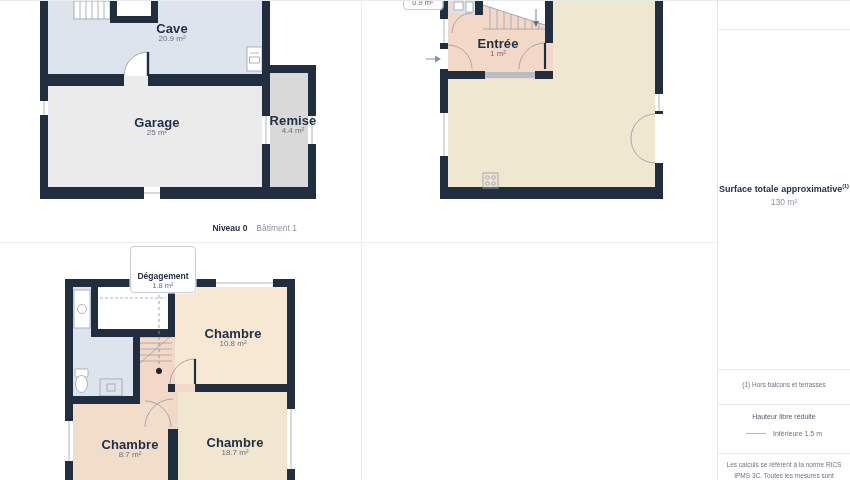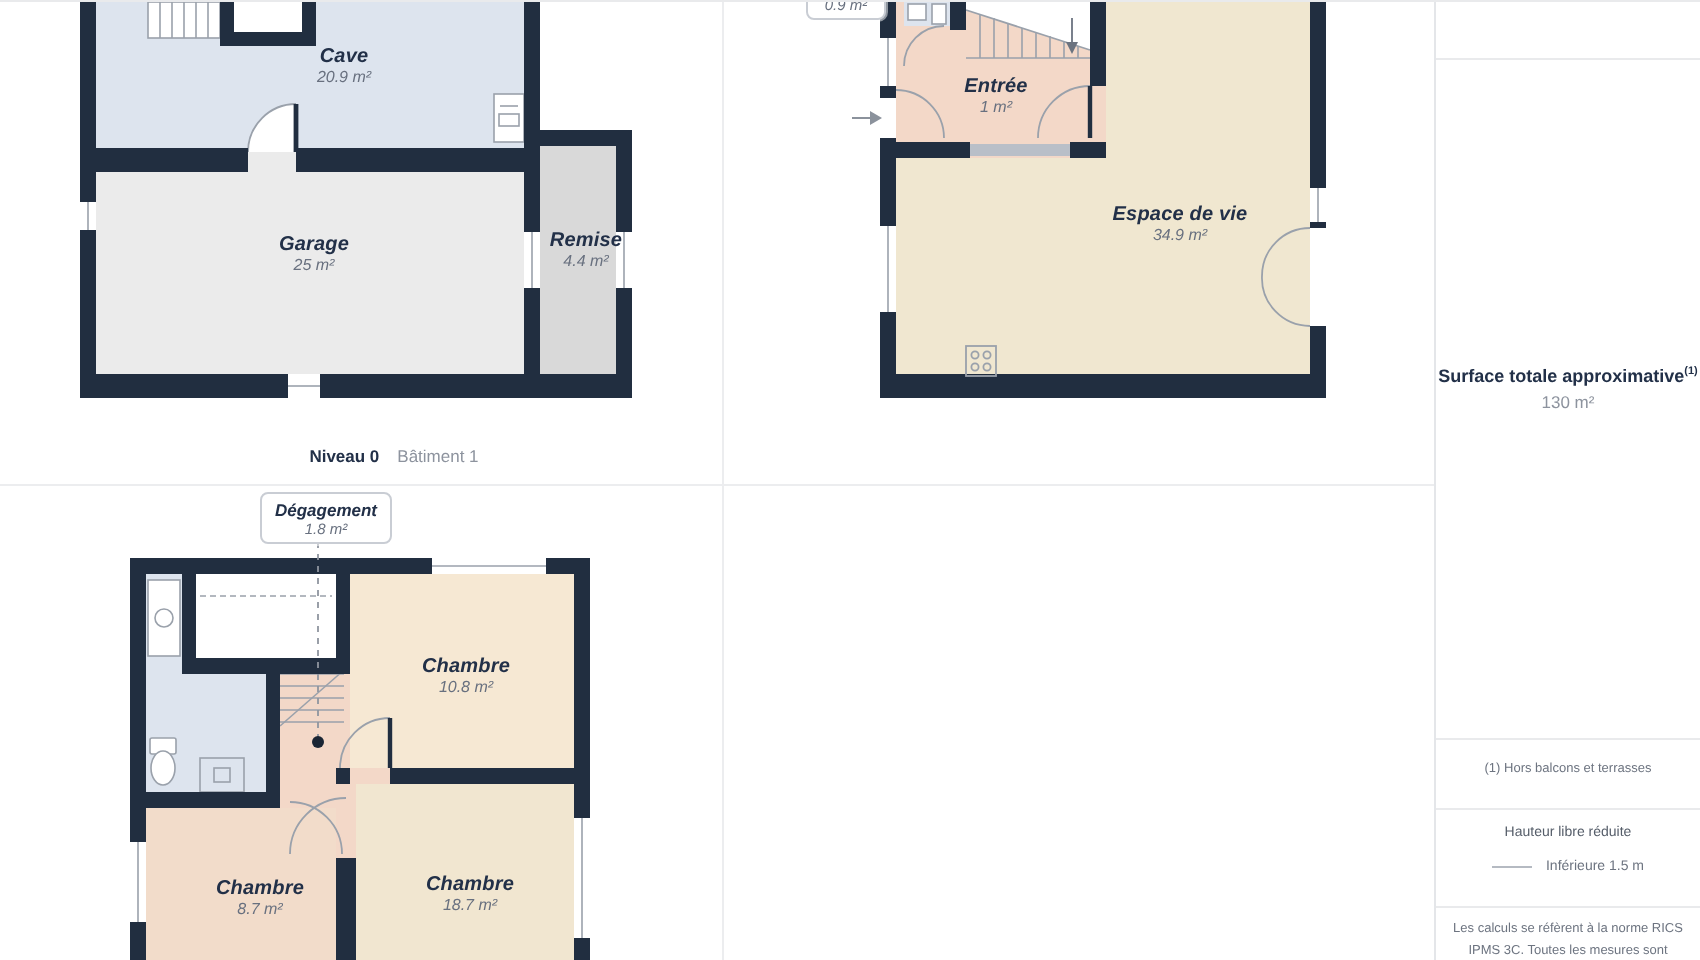--- a/index.html
+++ b/index.html
@@ -4,33 +4,33 @@
 <style>
   html,body{margin:0;padding:0;}
   body{
     width:850px;height:480px;overflow:hidden;background:#ffffff;
     font-family:"Liberation Sans", sans-serif;position:relative;
     -webkit-font-smoothing:antialiased;
   }
   .stage{position:absolute;inset:0;overflow:hidden;border-top:1px solid #e9eaec;}
   .divider-v{position:absolute;width:1px;background:#ecedef;}
   .divider-h{position:absolute;height:1px;background:#ecedef;}
-  .plan{position:absolute;font-style:italic;}
+  .plan{position:absolute;}
   .plan svg{position:absolute;left:0;top:0;overflow:visible;}
   .room-label{position:absolute;width:120px;margin-left:-60px;text-align:center;pointer-events:none;}
-  .room-name{display:block;font-size:10px;font-weight:700;color:#223048;line-height:11px;letter-spacing:.1px;}
+  .room-name{display:block;font-size:13px;font-weight:700;color:#223048;line-height:11px;letter-spacing:.1px;}
   .room-area{display:block;font-size:8px;color:#68707f;line-height:10px;}
-  .level-label{position:absolute;width:200px;text-align:center;font-size:8.5px;line-height:10px;}
+  .level-label{position:absolute;width:200px;text-align:right;font-size:8.5px;line-height:10px;}
   .level-name{font-weight:700;color:#223048;margin-right:9px;}
   .level-building{color:#8d939e;}
   .callout{
     position:absolute;background:#fff;border:1px solid #c9cdd4;border-radius:4px;
     text-align:center;padding:3px 4px 2px 4px;box-shadow:0 0 0 1px rgba(255,255,255,.5);
   }
-  .callout .c-name{display:block;font-size:8.5px;font-weight:700;color:#223048;line-height:10px;}
+  .callout .c-name{display:block;font-size:8.5px;font-weight:700;color:#223048;line-height:10px;margin-top:21px;}
   .callout .c-area{display:block;font-size:7.5px;color:#68707f;line-height:9px;}
   .sidebar{position:absolute;left:718px;top:0;width:132px;height:480px;background:#fff;}
   .sidebar-border{position:absolute;left:717px;top:0;width:1px;height:480px;background:#e4e6e9;}
   .sb-divider{position:absolute;left:0;width:132px;height:1px;background:#e9eaec;}
   .sb-total{position:absolute;left:0;top:180px;width:132px;text-align:center;}
   .sb-total-title{font-size:9px;font-weight:700;color:#223048;line-height:11px;}
   .sb-total-title sup{font-size:5.5px;}
   .sb-total-value{font-size:8.5px;color:#8d939e;line-height:11px;margin-top:2px;}
   .sb-footnote{position:absolute;left:0;top:380px;width:132px;text-align:center;font-size:6.5px;color:#6d7480;}
   .sb-legend{position:absolute;left:0;top:411px;width:132px;text-align:center;}
@@ -193,24 +193,20 @@
           <circle cx="93.5" cy="182.5" r="1.8"></circle>
       </g>
     </svg>
     <div class="callout" style="left:3px;top:-7px;width:30px;">
       <span class="c-area">0.9 m²</span>
     </div>
     <div class="room-label" style="left:98px;top:37px;">
       <span class="room-name">Entrée</span>
       <span class="room-area">1 m²</span>
     </div>
-    <div class="room-label" style="left:190px;top:101px;">
-      <span class="room-name">Espace de vie</span>
-      <span class="room-area">34.9 m²</span>
-    </div>
   </div>
 
   <div class="plan" style="left:60px;top:240px;width:240px;height:240px;">
     <svg width="240" height="240" viewBox="0 0 240 240">
 
       <rect x="13" y="46" width="65" height="109" fill="#dde4ee"></rect>
       <rect x="38" y="46" width="70" height="42" fill="#ffffff"></rect>
       <line x1="40" y1="57" x2="106" y2="57" stroke="#9aa1ab" stroke-width="0.8" stroke-dasharray="3,2"></line>
       <rect x="115" y="46" width="112" height="97" fill="#f6e8d3"></rect>
       <rect x="80" y="88" width="35" height="112" fill="#f3d8c8"></rect>

